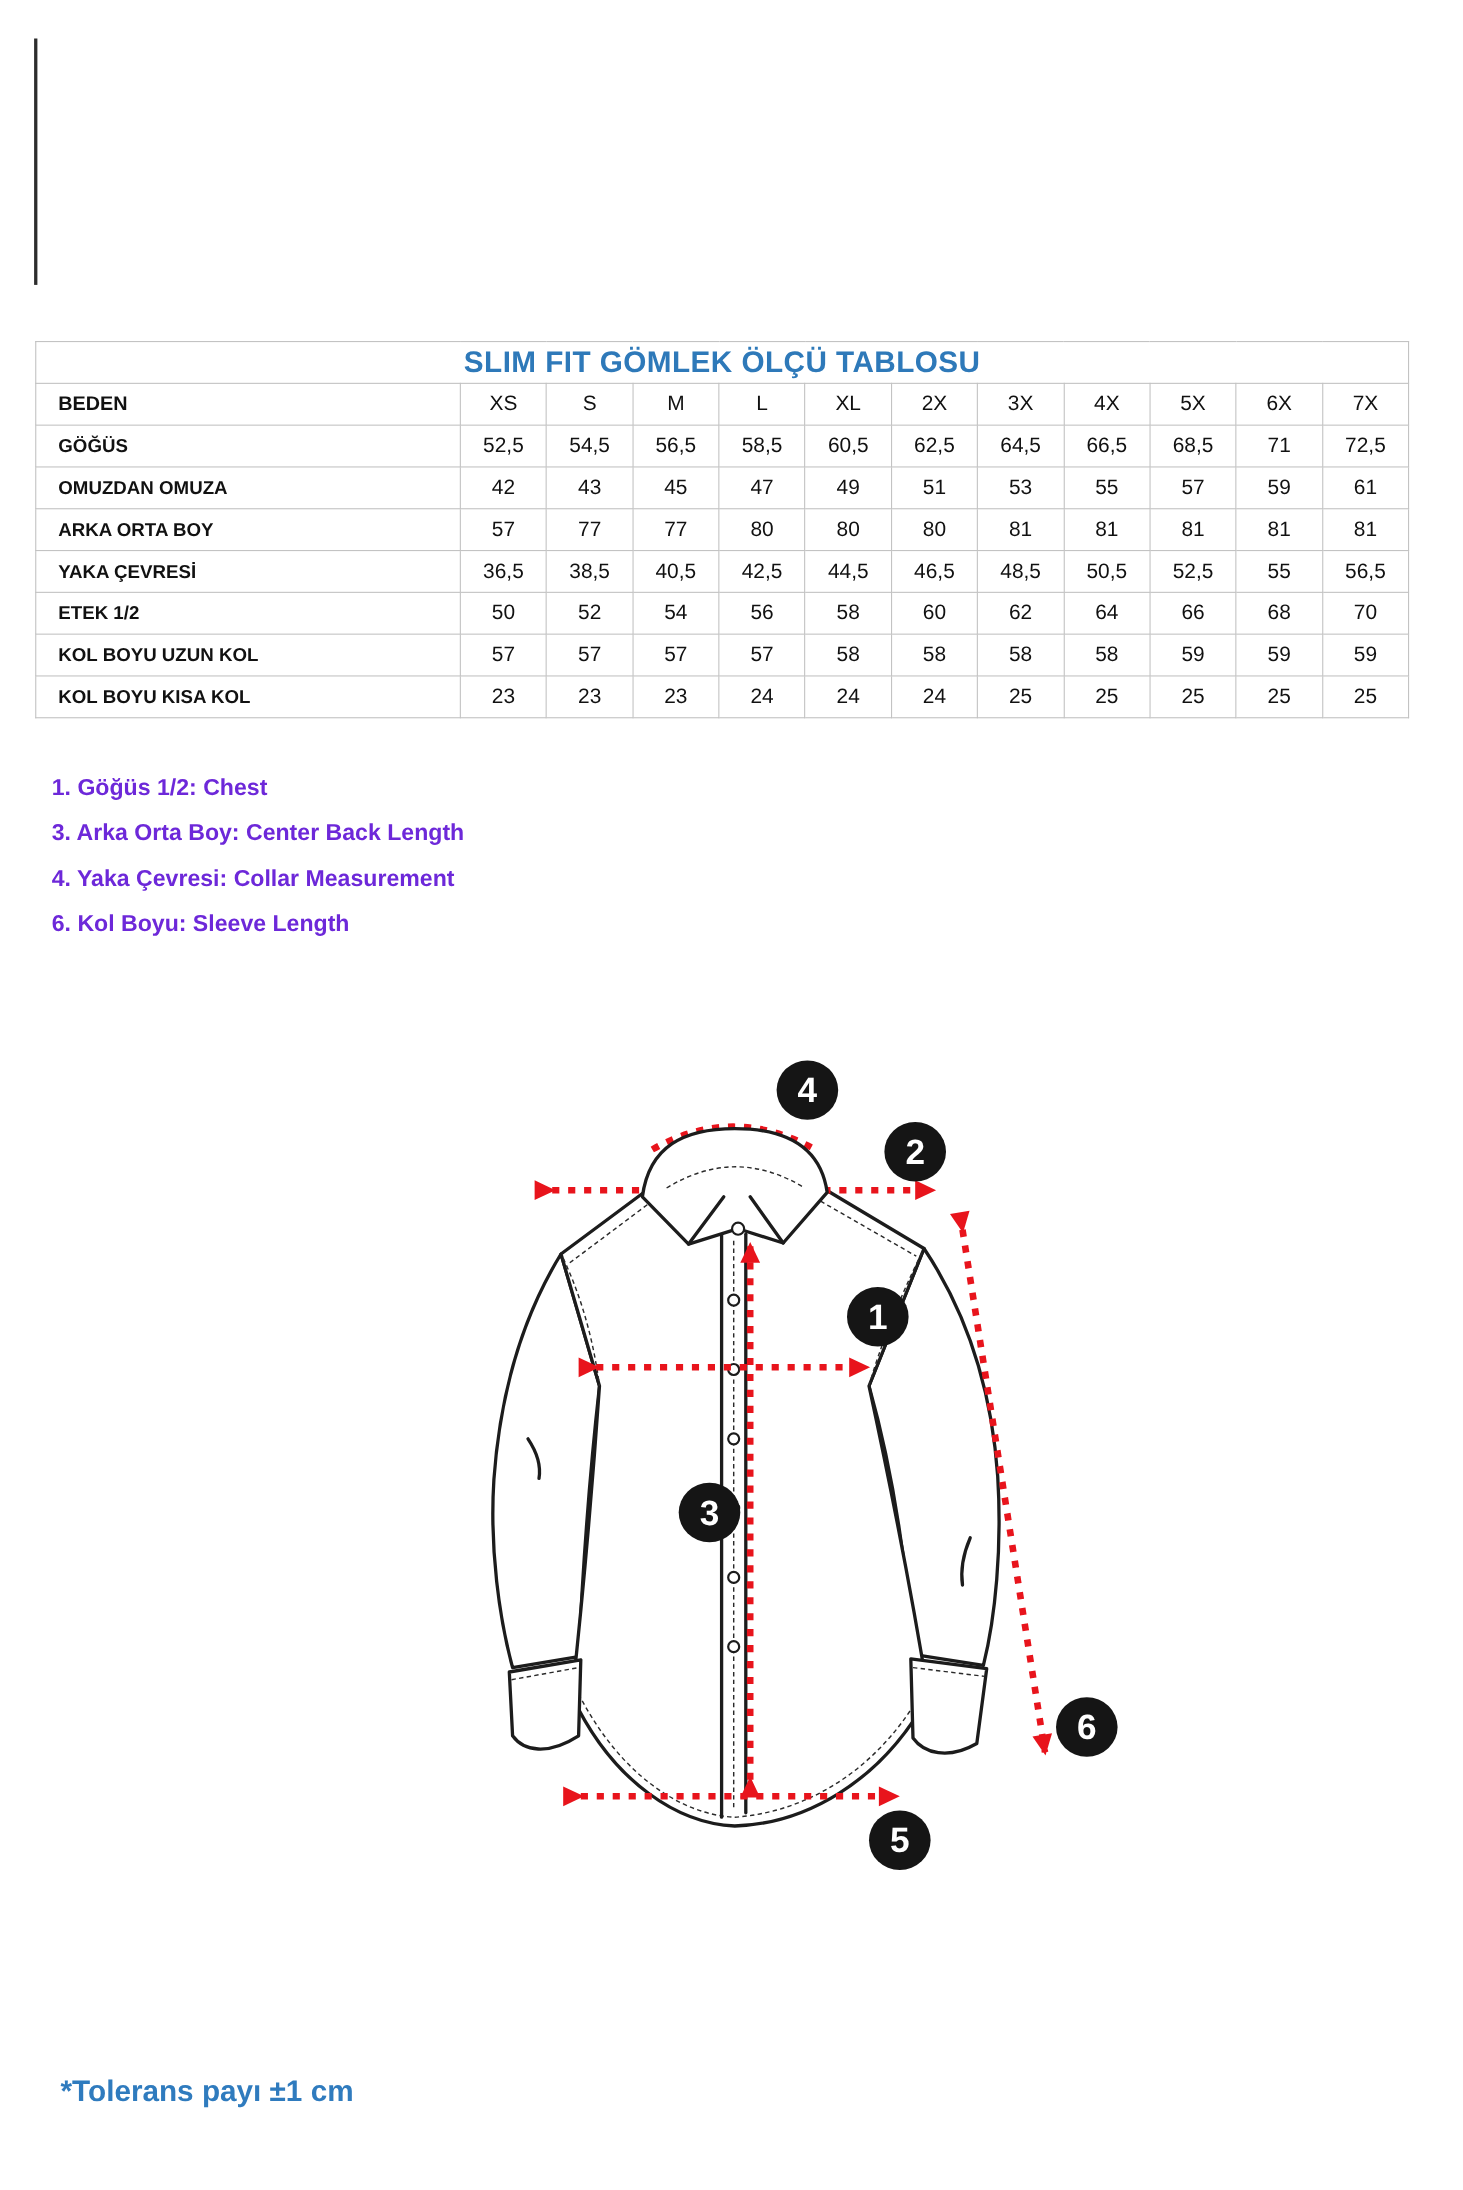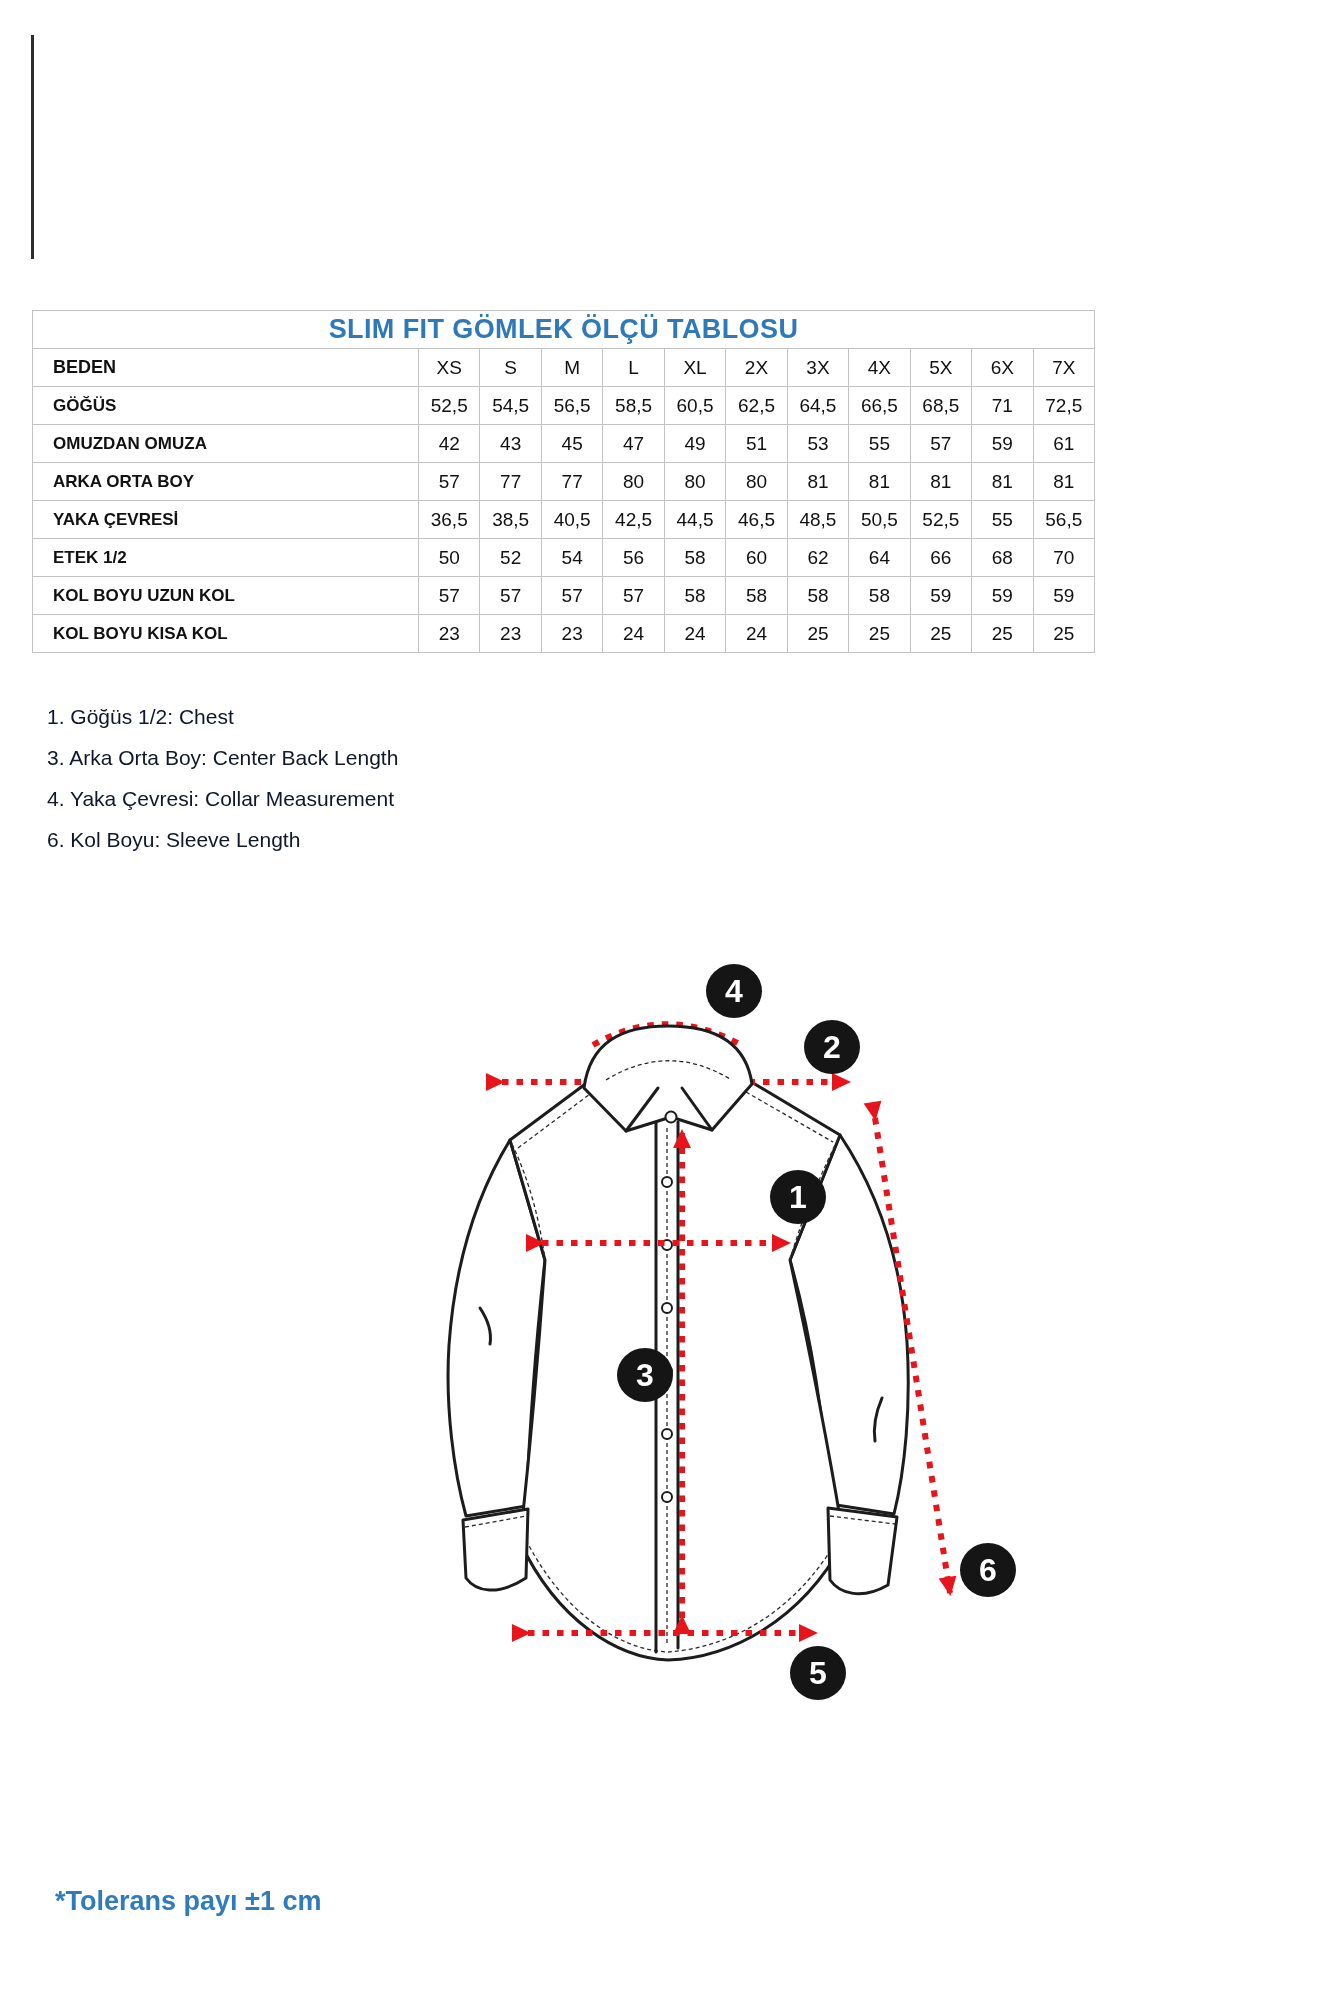--- a/index.html
+++ b/index.html
@@ -4,36 +4,36 @@
 <style>
   html,body{margin:0;padding:0;}
   body{
     width:1330px;height:1991px;position:relative;background:#ffffff;
     font-family:"Liberation Sans",sans-serif;color:#111;
     overflow:hidden;
   }
   .vline{position:absolute;left:31px;top:35px;width:3px;height:224px;background:#2d2d2d;}
 
   table.size{
-    position:absolute;left:32px;top:310px;width:1063px;
+    position:absolute;left:32px;top:310px;width:1249px;
     border-collapse:collapse;table-layout:fixed;background:#fff;
   }
   table.size td{border:1px solid #c3c3c3;vertical-align:middle;height:38px;box-sizing:border-box;}
   td.title{
     height:47px;text-align:center;color:#2e79b9;
     font-size:27px;font-weight:bold;letter-spacing:.4px;
   }
   td.lab{padding-left:20px;font-weight:bold;font-size:17px;text-align:left;}
   td.beden{font-size:18px;}
   td.val{text-align:center;font-size:19px;font-weight:normal;}
 
   .legend{position:absolute;left:47px;top:696px;}
   .legend-item{
-    height:41px;line-height:41px;color:#0f172a;
-    font-size:21px;font-weight:normal;white-space:nowrap;
+    height:41px;line-height:41px;color:#6d28d9;
+    font-size:21px;font-weight:bold;white-space:nowrap;
   }
 
   .diagram{position:absolute;left:360px;top:930px;width:660px;height:780px;}
 
   .footnote{
     position:absolute;left:55px;top:1886px;color:#2f7bbe;
     font-size:27px;font-weight:bold;
   }
 
   

